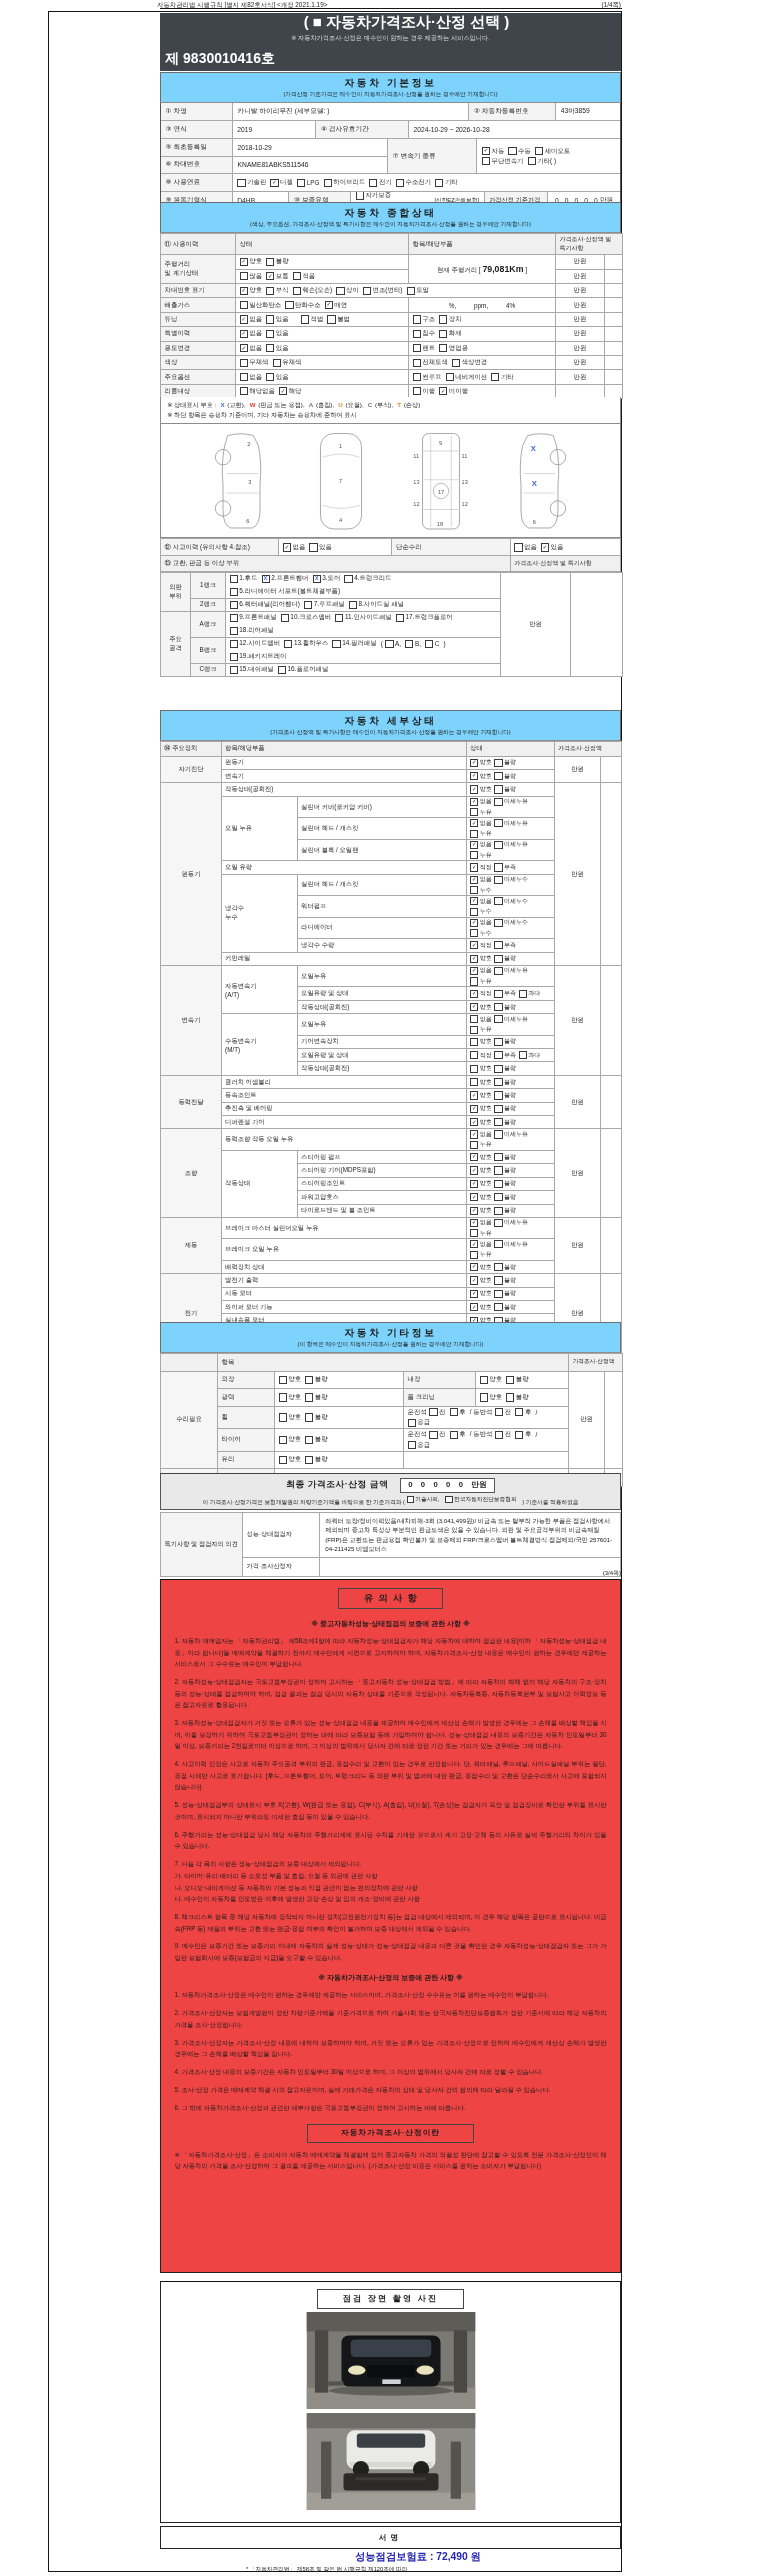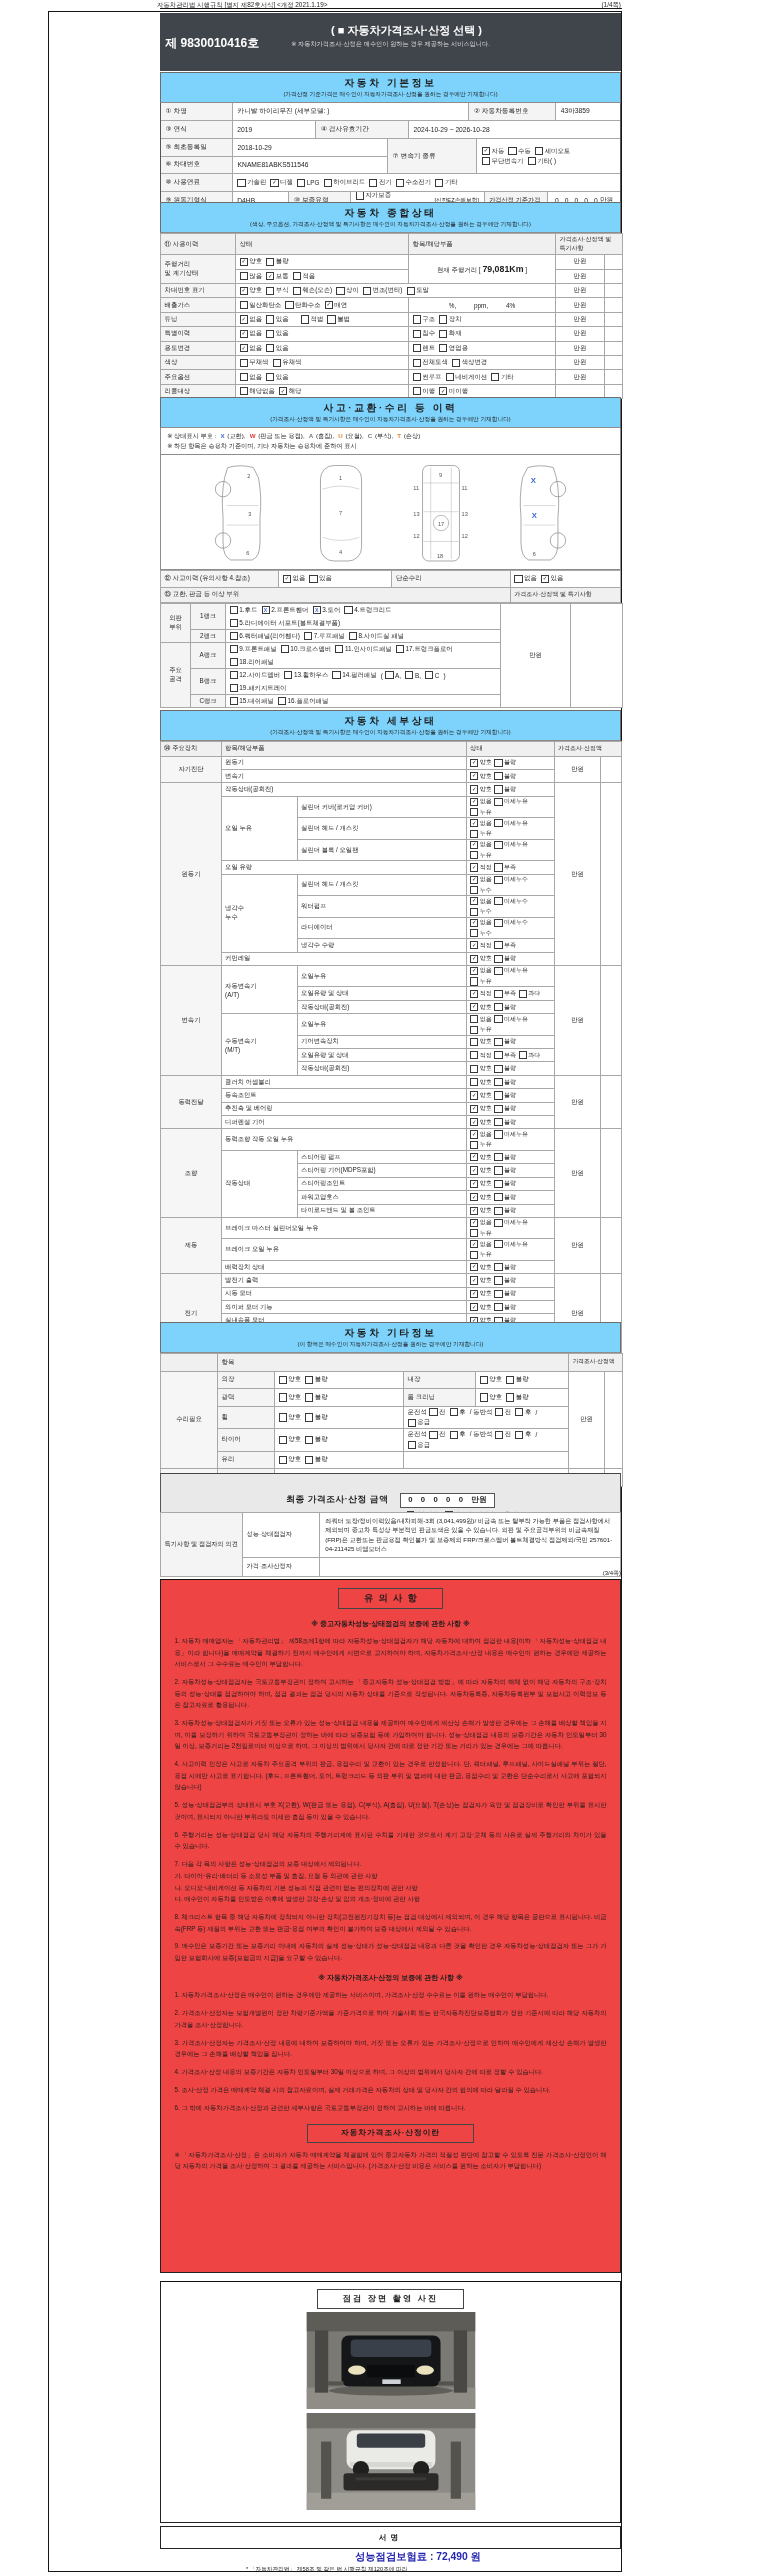--- a/index.html
+++ b/index.html
@@ -3,23 +3,23 @@
 <meta charset="utf-8">
 <style>
   html,body{margin:0;padding:0;background:#fff;}
   .page{position:relative;width:773px;height:2576px;background:#ffffff;
         font-family:"Liberation Sans","DejaVu Sans",sans-serif;color:#1c1c1c;overflow:hidden;}
   .topnote{position:absolute;top:1px;left:157px;width:464px;font-size:6.4px;display:flex;justify-content:space-between;}
   .toprule{position:absolute;left:160px;top:7.7px;width:462px;height:1px;background:#161616;}
   .frame{position:absolute;left:48px;top:10.8px;width:574px;height:2561px;border:1px solid #161616;box-sizing:border-box;}
   .banner{position:absolute;left:160px;top:13px;width:461px;height:58px;background:#40444b;color:#fff;text-align:center;box-sizing:border-box;}
   .b-title{font-size:17px;font-weight:bold;letter-spacing:1.5px;padding-top:5.7px;}
-  .b-sub{font-size:11px;font-weight:bold;margin-top:10px;padding-left:32px;}
+  .b-sub{font-size:15px;font-weight:bold;margin-top:0;padding-left:32px;}
   .b-note{font-size:6.2px;color:#dcdcdc;margin-top:1.5px;}
-  .doc-no{position:absolute;left:5.2px;bottom:19px;font-size:12px;font-weight:bold;}
+  .doc-no{position:absolute;left:5.2px;bottom:3px;font-size:14px;font-weight:bold;}
   .sec{position:absolute;left:160px;width:461px;box-sizing:border-box;background:#fff;}
   .band{background:#7dd3fc;border:0.8px solid #6d6d6d;border-bottom:0.5px solid #8c8c8c;text-align:center;padding:3.6px 0 3.1px;box-sizing:border-box;}
   .band-t{font-size:9.8px;font-weight:bold;letter-spacing:2.6px;}
   .band-s{font-size:5.7px;margin-top:1.5px;color:#222;}
   table{border-collapse:collapse;width:461px;table-layout:fixed;background:#fff;}
   td{border:0.5px solid #a8a8a8;font-size:6.4px;padding:1px 3.6px;box-sizing:border-box;overflow:hidden;vertical-align:middle;}
   .tb{border:0.8px solid #555;}
   .lab{background:#f4f4f4;}
   .hrow td{background:#f0f0f0;}
   .vlab{white-space:pre-line;}
@@ -50,21 +50,21 @@
   .dt .ol{font-size:6px;}
   .dt .opt{margin-right:2.6px;}
   .gname{background:#f6f6f6;text-align:center;white-space:pre-line;}
   .legend{border:0.5px solid #8c8c8c;border-top:none;padding:2.6px 6.2px;font-size:6.2px;line-height:1.7;background:#fff;}
   .lg{font-weight:bold;margin:0 1px 0 4.1px;}
   .diag{display:flex;justify-content:center;gap:23px;padding:4.1px 0 3.1px;border:0.5px solid #8c8c8c;border-top:none;background:#fff;}
   .rt td{padding:1.5px 3.6px;font-size:6.3px;}
   .et td{height:17.5px;}
   .final-band{background:#e9e9e9;border:0.8px solid #555;border-top:1px solid #444;box-sizing:border-box;padding:3.6px 0 3.1px;text-align:center;}
   .final-lbl{font-size:8.8px;font-weight:bold;letter-spacing:0.5px;margin-right:9.3px;}
-  .amt{display:inline-block;border:0.8px solid #555;background:#fff;padding:1.5px 7.2px;font-size:7.7px;font-weight:bold;letter-spacing:3.1px;margin-top:15px;}
+  .amt{display:inline-block;border:0.8px solid #555;background:#fff;padding:1.5px 7.2px;font-size:7.7px;font-weight:bold;letter-spacing:3.1px;}
   .final-note{font-size:5.7px;margin-top:3.1px;}
   .final-note .cb{width:5.2px;height:5.2px;border-width:0.8px;}
   .sp td{font-size:6.2px;}
   .sp .txt{line-height:1.55;padding:2.6px 5.2px;text-align:left;font-size:6.2px;}
   .pagemid{position:absolute;left:160px;width:461px;text-align:right;font-size:6px;}
   .nbox{position:absolute;left:160px;top:1579px;width:461px;height:694px;border:1px solid #222;border-top:1.5px solid #111;
         box-sizing:border-box;padding:8.2px 13.4px;background:#ef4444;}
   .n-title{width:98px;margin:0 auto;border:0.8px solid #444;text-align:center;font-size:9.3px;font-weight:bold;letter-spacing:5.2px;padding:3.1px 0 3.1px 5.2px;}
   .n-sec{font-size:7px;font-weight:bold;text-align:center;margin:9.3px 0 6.2px;}
   .ni{font-size:6.3px;line-height:1.85;margin:0 0 6.2px;text-align:justify;white-space:pre-line;}
@@ -524,24 +524,20 @@
               </div>
             </td>
             <td class="pc"></td>
             <td></td>
           </tr>
         </tbody>
     </table>
   </div>
 
   <div class="sec" style="top:397px">
-    <div class="band">
-      <div class="band-t">사고·교환·수리 등 이력</div>
-      <div class="band-s">(가격조사·산정액 및 특기사항은 매수인이 자동차가격조사·산정을 원하는 경우에만 기재합니다)</div>
-    </div>
     <div class="legend">
       <div><span>※ 상태표시 부호 :</span><span id="legend-items"><span class="lg" style="color: rgb(63, 106, 216);">X</span><span> (교환),</span><span class="lg" style="color: rgb(224, 58, 44);">W</span><span> (판금 또는 용접),</span><span class="lg" style="color: rgb(119, 119, 119);">A</span><span> (흠집),</span><span class="lg" style="color: rgb(232, 134, 44);">U</span><span> (요철),</span><span class="lg" style="color: rgb(119, 119, 119);">C</span><span> (부식),</span><span class="lg" style="color: rgb(232, 134, 44);">T</span><span> (손상)</span></span></div>
       <div>※ 하단 항목은 승용차 기준이며, 기타 자동차는 승용차에 준하여 표시</div>
     </div>
     <div class="diag">
       <svg class="dsvg" width="77" height="106" viewBox="0 0 150 205">
         <path d="M50,14 Q75,7 100,14 L110,34 Q117,70 113,110 L113,160 Q113,188 98,194 L56,194 Q41,188 41,160 L41,110 Q37,70 44,34 Z" fill="none" stroke="#909090" stroke-width="1.5"></path>
         <circle cx="41" cy="56" r="15" fill="none" stroke="#909090" stroke-width="1.5"></circle>
         <circle cx="41" cy="156" r="15" fill="none" stroke="#909090" stroke-width="1.5"></circle>
         <line x1="48" y1="88" x2="110" y2="88" stroke="#b5b5b5"></line>

